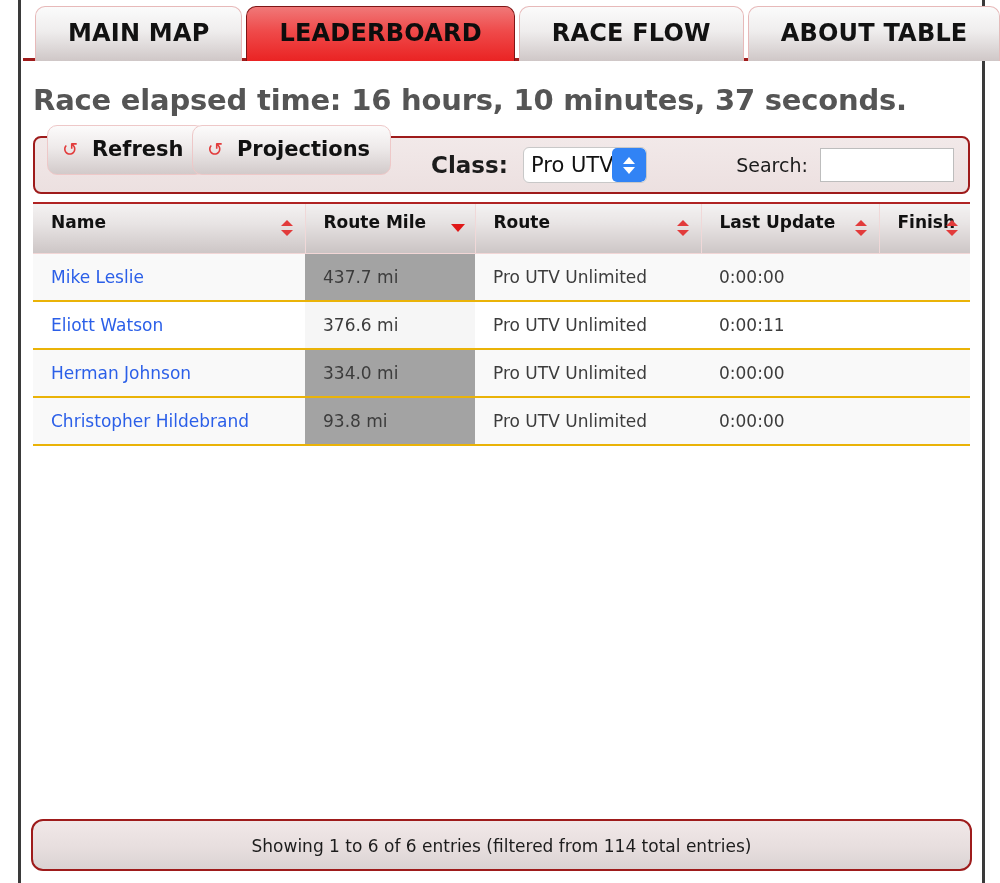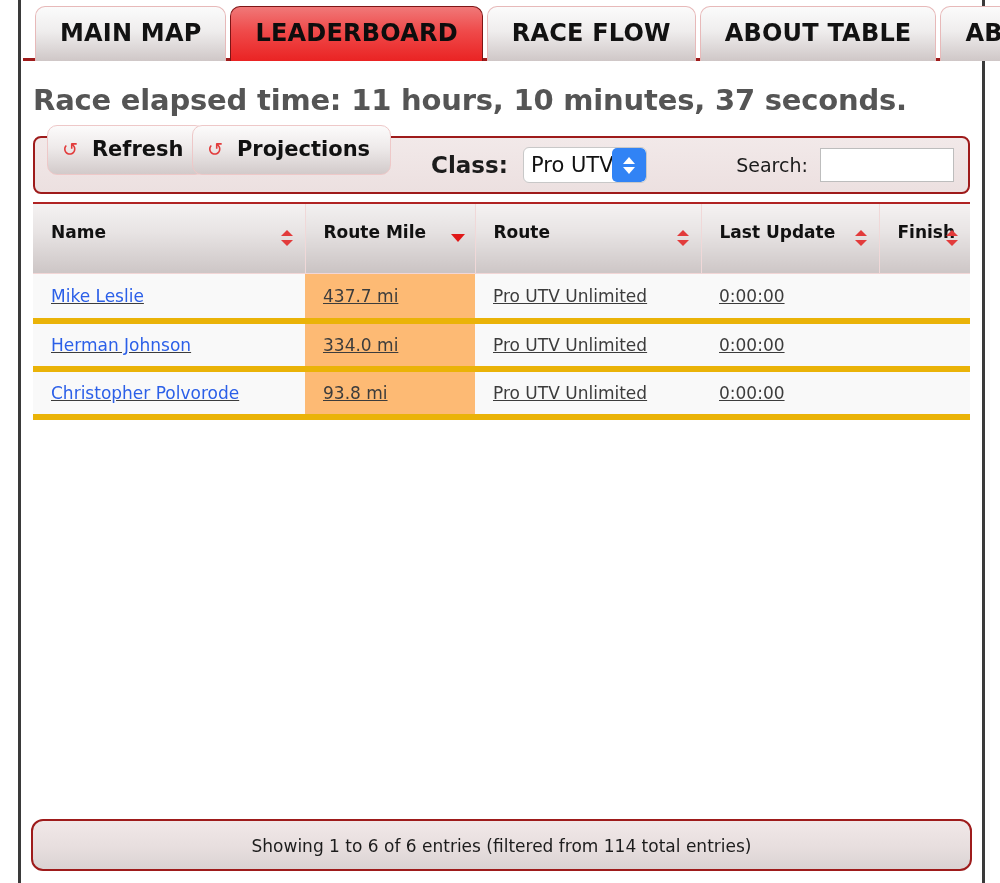--- a/index.html
+++ b/index.html
@@ -42,21 +42,21 @@
     box-sizing: border-box;
     white-space: nowrap;
     font-size: 0;
   }
   .tab {
     display: inline-block;
     position: relative;
     top: 6px;
     height: 55px;
     line-height: 52px;
-    padding: 0 24px;
+    padding: 0 32px;
     margin-right: 4px;
     box-sizing: border-box;
     border: 1px solid #e7b9b9;
     border-bottom: none;
     border-radius: 10px 10px 0 0;
     background: linear-gradient(to bottom, #fbfbfb 0%, #efeded 45%, #cfc7c7 100%);
     font-family: "DejaVu Sans", "Liberation Sans", sans-serif;
     font-size: 24px;
     font-weight: bold;
     letter-spacing: 0.2px;
@@ -201,21 +201,21 @@
 
   
   table.dt {
     width: calc(100% - 20px);
     margin: 8px 10px 0 10px;
     border-collapse: collapse;
     table-layout: fixed;
   }
   table.dt thead th {
     position: relative;
-    height: 70px;
+    height: 50px;
     padding: 0 12px 12px 18px;
     text-align: left;
     font-size: 17px;
     font-weight: bold;
     color: #111111;
     background: linear-gradient(to bottom, #f4f2f2 0%, #e8e4e4 40%, #cdc6c6 100%);
     border-top: 2px solid #b02323;
     border-bottom: 1px solid #f2d6d6;
     border-right: 1px solid #f0d8d8;
     box-sizing: border-box;
@@ -243,29 +243,28 @@
   }
   .sort-both i.a { top: 0; border-bottom: 6px solid #e23b3b; }
   .sort-both i.b { bottom: 0; border-top: 6px solid #e23b3b; }
   .sort-desc i.c { top: 4px; border-top: 8px solid #e01818; border-left-width: 7px; border-right-width: 7px; }
 
   table.dt tbody td {
     height: 48px;
     padding: 0 12px 0 18px;
     font-size: 17px;
     color: #3c3c3c;
-    border-bottom: 6px solid #eab308;
-    box-sizing: border-box;
-    white-space: nowrap;
-    overflow: hidden;
-    text-decoration: underline;
+    border-bottom: 2px solid #eab308;
+    box-sizing: border-box;
+    white-space: nowrap;
+    overflow: hidden;
   }
   table.dt tbody tr.odd td { background: #f9f9f9; }
   table.dt tbody tr.even td { background: #ffffff; }
-  table.dt tbody tr.odd td.sorted { background: #fdba74; }
+  table.dt tbody tr.odd td.sorted { background: #a3a3a3; }
   table.dt tbody tr.even td.sorted { background: #f6f6f6; }
   table.dt thead th.sorted { background: linear-gradient(to bottom, #f2f0f0 0%, #e5e1e1 40%, #cac3c3 100%); }
   td.name a {
     color: #2b5fe8;
     text-decoration: none;
     font-size: 17px;
   }
 
   
   .c-name   { width: 272px; }
@@ -292,21 +291,21 @@
   }
 </style>
 </head>
 <body>
 
 <div id="page">
  <div id="inner">
 
   <div class="tabbar" id="tabbar"><div class="tab">MAIN MAP</div><div class="tab active">LEADERBOARD</div><div class="tab">RACE FLOW</div><div class="tab">ABOUT TABLE</div><div class="tab">ABOUT</div></div>
 
-  <div class="heading">Race elapsed time: 11 hours, 10 minutes, 37 seconds.</div>
+  <div class="heading">Race elapsed time: 16 hours, 10 minutes, 37 seconds.</div>
 
   <div class="toolbar">
 
     <div class="btn" id="btn-refresh">
       <span class="ricon">↻</span><span>Refresh</span>
     </div>
 
     <div class="btn" id="btn-projections">
       <span class="ricon">↻</span><span>Projections</span>
     </div>
@@ -353,29 +352,36 @@
           </tr>
     </thead>
     <tbody id="tbody">
           <tr class="odd">
             <td class="c-name name"><a href="#">Mike Leslie</a></td>
             <td class="c-mile sorted">437.7 mi</td>
             <td class="c-class">Pro UTV Unlimited</td>
             <td class="c-update">0:00:00</td>
             <td class="c-finish"></td>
           </tr>
+          <tr class="even">
+            <td class="c-name name"><a href="#">Eliott Watson</a></td>
+            <td class="c-mile sorted">376.6 mi</td>
+            <td class="c-class">Pro UTV Unlimited</td>
+            <td class="c-update">0:00:11</td>
+            <td class="c-finish"></td>
+          </tr>
           <tr class="odd">
             <td class="c-name name"><a href="#">Herman Johnson</a></td>
             <td class="c-mile sorted">334.0 mi</td>
             <td class="c-class">Pro UTV Unlimited</td>
             <td class="c-update">0:00:00</td>
             <td class="c-finish"></td>
           </tr>
           <tr class="odd">
-            <td class="c-name name"><a href="#">Christopher Polvorode</a></td>
+            <td class="c-name name"><a href="#">Christopher Hildebrand</a></td>
             <td class="c-mile sorted">93.8 mi</td>
             <td class="c-class">Pro UTV Unlimited</td>
             <td class="c-update">0:00:00</td>
             <td class="c-finish"></td>
           </tr>
         </tbody>
   </table>
 
   <div class="footer">
     <span>Showing 1 to 6 of 6 entries (filtered from 114 total entries)</span>

